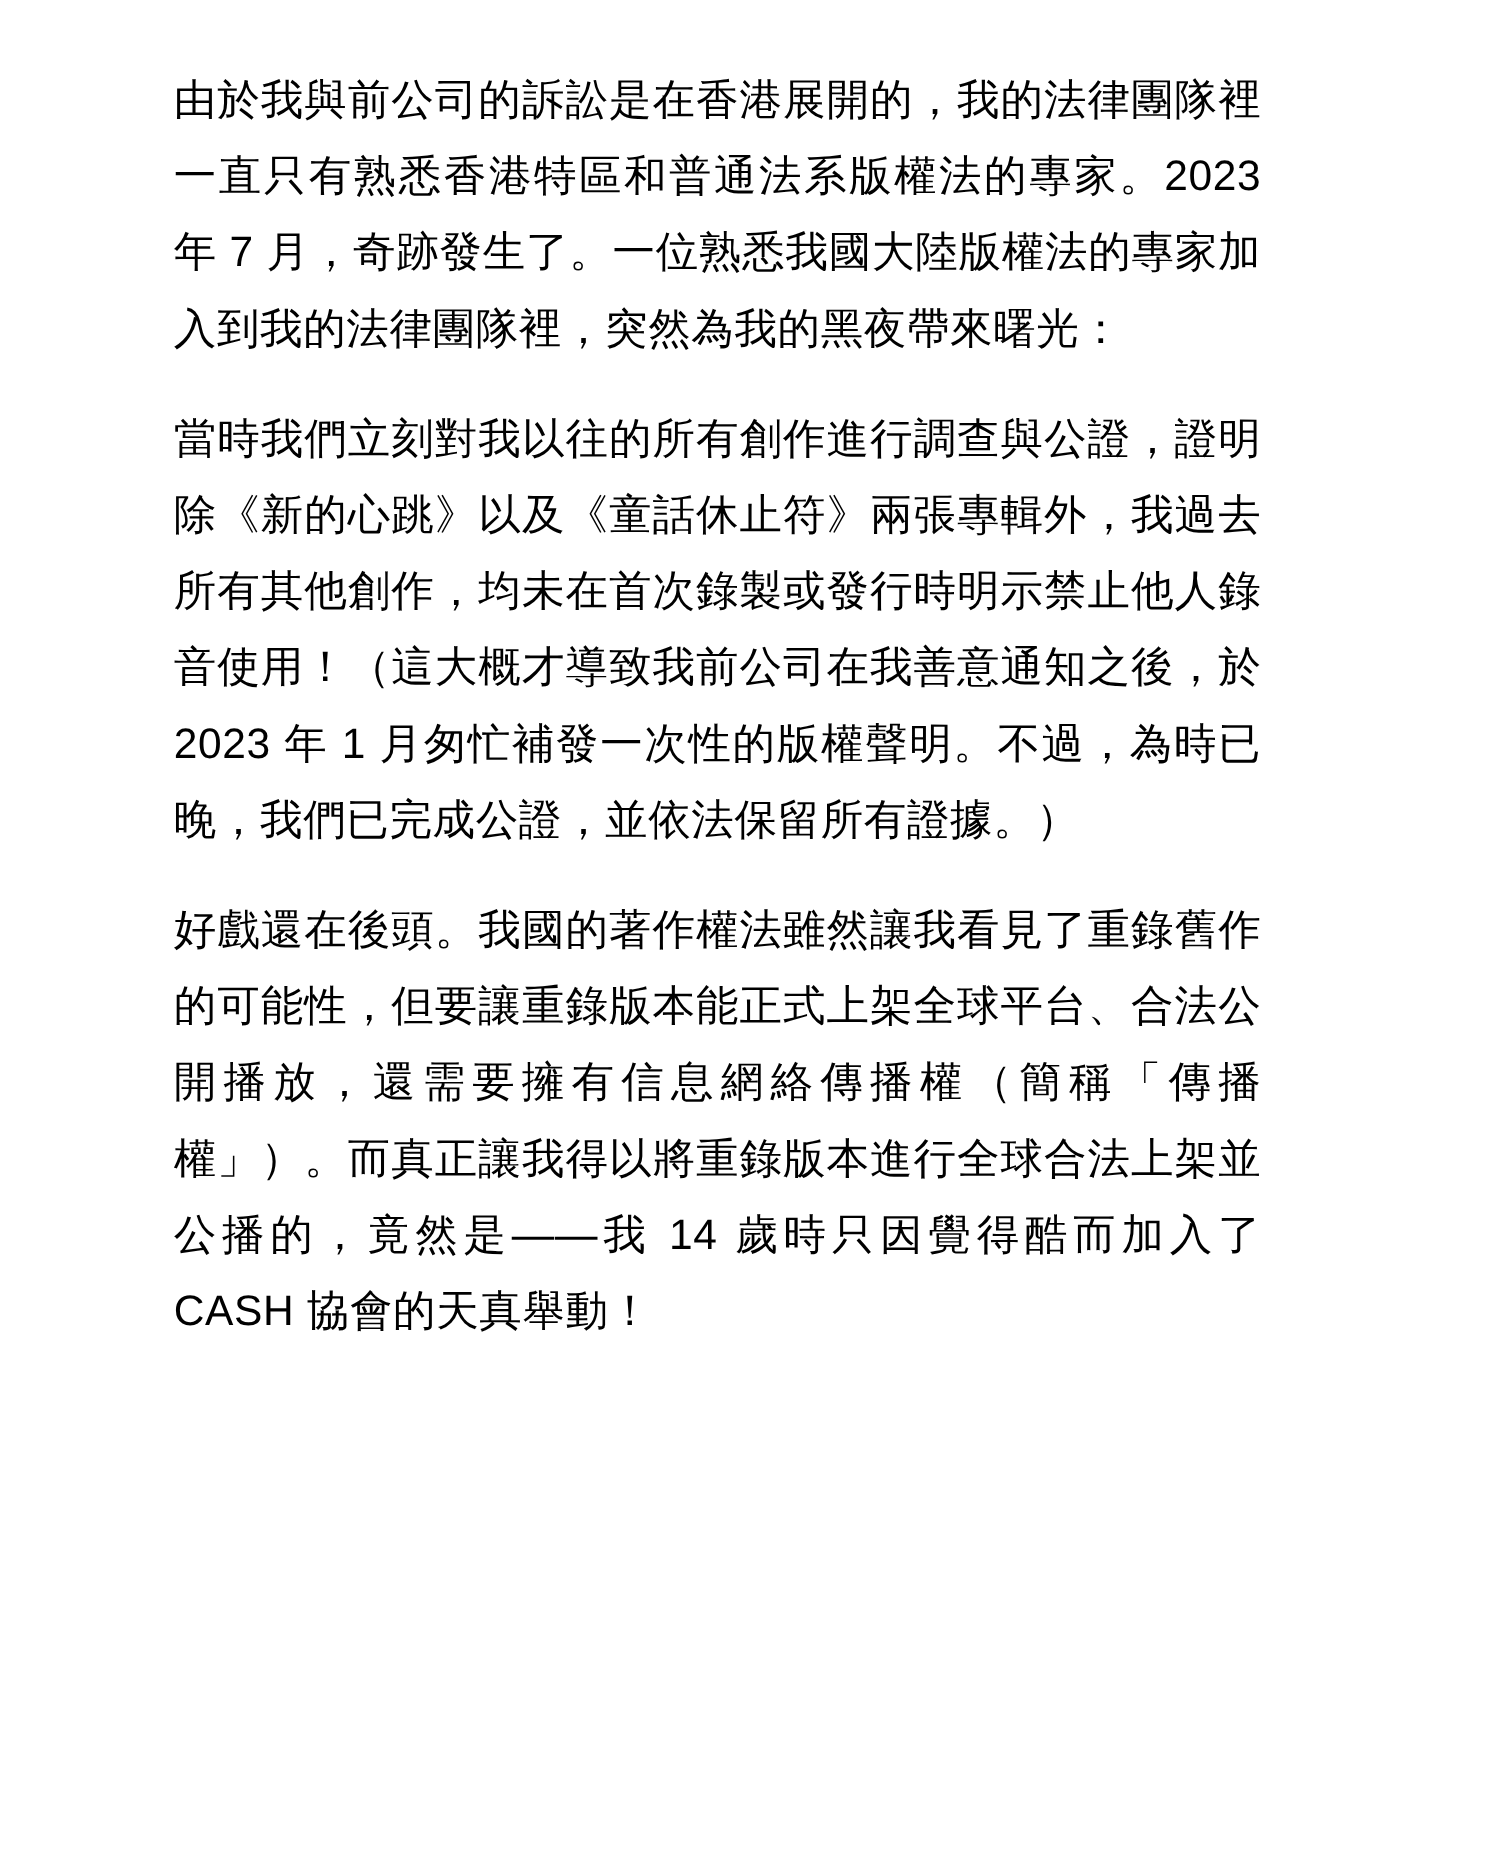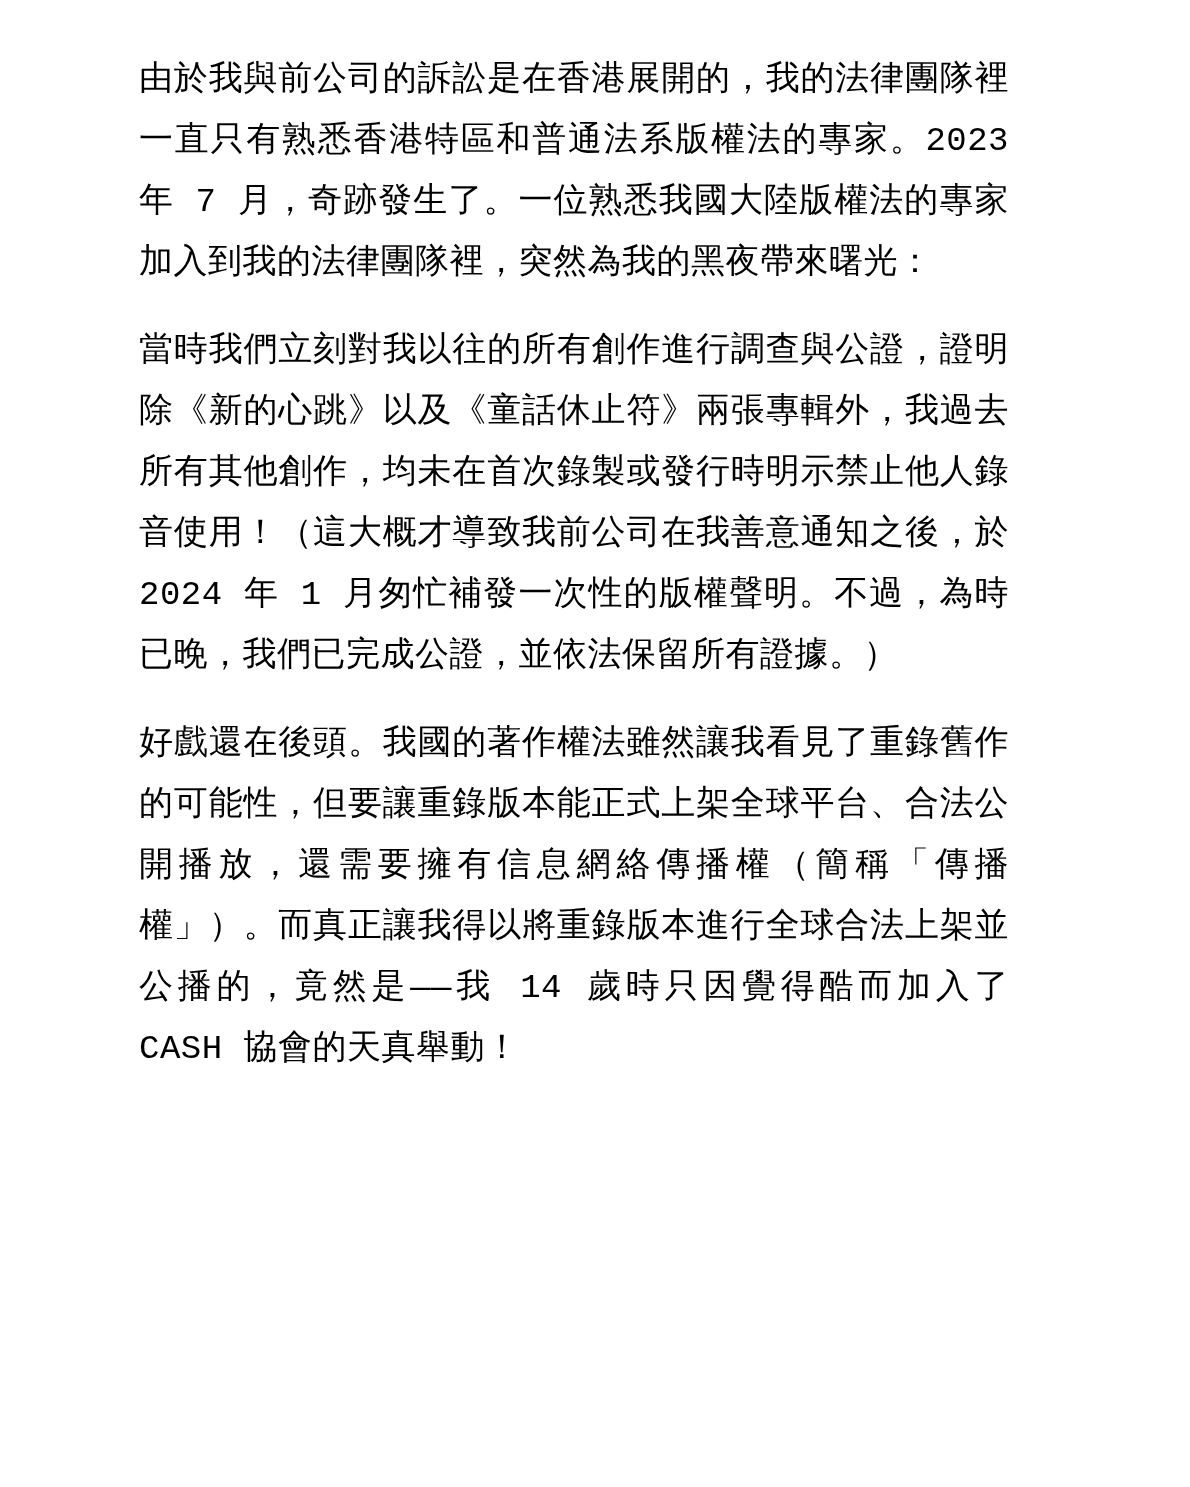--- a/index.html
+++ b/index.html
@@ -8,35 +8,35 @@
       background: #ffffff;
     }
     .page {
       position: relative;
       width: 1147px;
       height: 1487px;
       background: #ffffff;
       overflow: hidden;
       box-sizing: border-box;
       padding: 50px 138px 0 139px;
-      font-family: Liberation Mono, monospace;
+      font-family: Liberation Sans, sans-serif;
       color: #000000;
     }
     .page p {
       margin: 0 0 27px 0;
       font-size: 34px;
       line-height: 61px;
       text-align: justify;
       text-justify: inter-character;
       letter-spacing: 0.5px;
       color: #000000;
       word-break: normal;
       overflow-wrap: anywhere;
     }
   </style>
 </head>
 <body>
 
 <div class="page">
   <p>由於我與前公司的訴訟是在香港展開的，我的法律團隊裡一直只有熟悉香港特區和普通法系版權法的專家。2023 年 7 月，奇跡發生了。一位熟悉我國大陸版權法的專家加入到我的法律團隊裡，突然為我的黑夜帶來曙光：</p>
-  <p>當時我們立刻對我以往的所有創作進行調查與公證，證明除《新的心跳》以及《童話休止符》兩張專輯外，我過去所有其他創作，均未在首次錄製或發行時明示禁止他人錄音使用！（這大概才導致我前公司在我善意通知之後，於 2024 年 1 月匆忙補發一次性的版權聲明。不過，為時已晚，我們已完成公證，並依法保留所有證據。）</p>
+  <p>當時我們立刻對我以往的所有創作進行調查與公證，證明除《新的心跳》以及《童話休止符》兩張專輯外，我過去所有其他創作，均未在首次錄製或發行時明示禁止他人錄音使用！（這大概才導致我前公司在我善意通知之後，於 2023 年 1 月匆忙補發一次性的版權聲明。不過，為時已晚，我們已完成公證，並依法保留所有證據。）</p>
   <p>好戲還在後頭。我國的著作權法雖然讓我看見了重錄舊作的可能性，但要讓重錄版本能正式上架全球平台、合法公開播放，還需要擁有信息網絡傳播權（簡稱「傳播權」）。而真正讓我得以將重錄版本進行全球合法上架並公播的，竟然是——我 14 歲時只因覺得酷而加入了 CASH 協會的天真舉動！</p>
 </div>
 
 </body></html>

